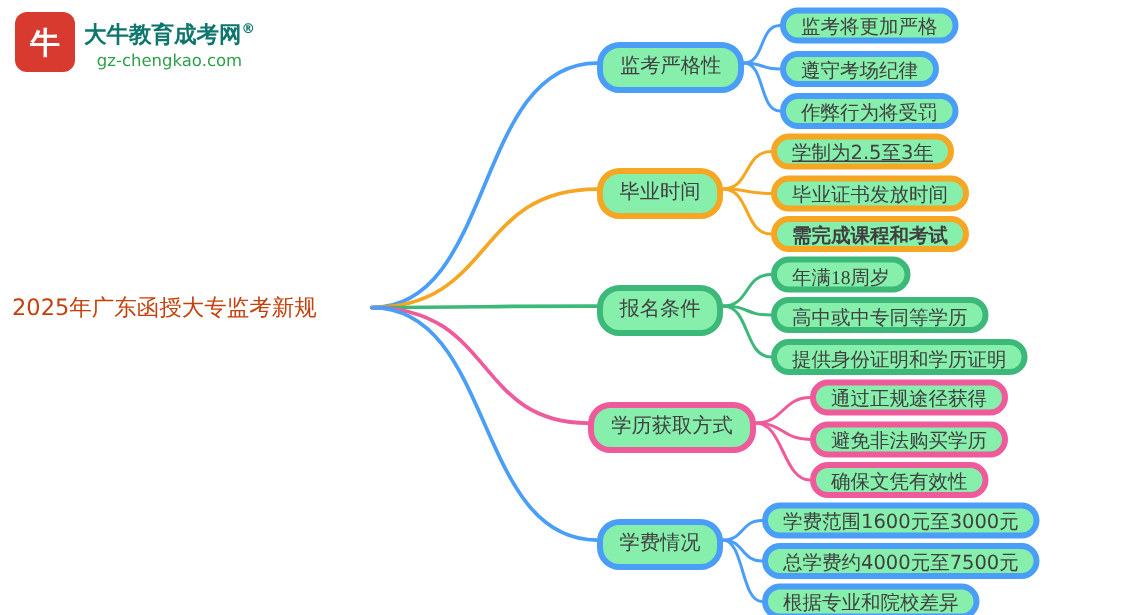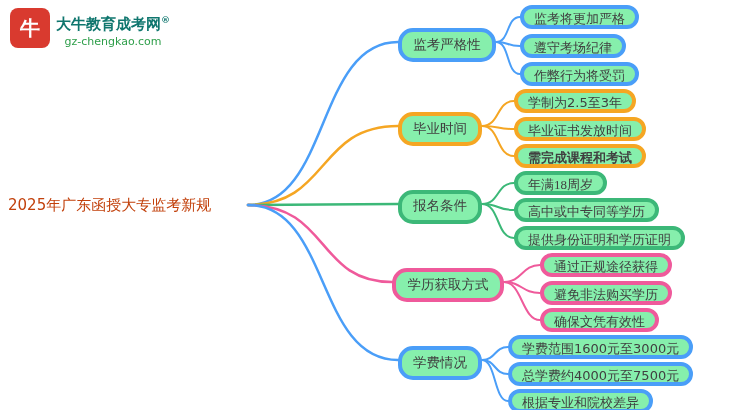--- a/index.html
+++ b/index.html
@@ -92,21 +92,21 @@
 <div class="node branch b-blue" style="left:398px;top:28px;width:98px;">监考严格性</div>
 <div class="node branch b-orange" style="left:398px;top:112px;width:84px;">毕业时间</div>
 <div class="node branch b-green" style="left:398px;top:190px;width:84px;">报名条件</div>
 <div class="node branch b-pink" style="left:392px;top:268px;width:112px;">学历获取方式</div>
 <div class="node branch b-blue" style="left:398px;top:346px;width:84px;">学费情况</div>
 
 <div class="node b-blue" style="left:520px;top:5px;">监考将更加严格</div>
 <div class="node b-blue" style="left:520px;top:34px;">遵守考场纪律</div>
 <div class="node b-blue" style="left:520px;top:62px;">作弊行为将受罚</div>
 
-<div class="node b-orange" style="left:514px;top:89px;">学制为2.5至3年</div>
+<div class="node b-orange" style="left:514px;top:89px;text-decoration:underline;">学制为2.5至3年</div>
 <div class="node b-orange" style="left:514px;top:117px;">毕业证书发放时间</div>
 <div class="node b-orange" style="left:514px;top:144px;font-weight:bold;">需完成课程和考试</div>
 
 <div class="node b-green" style="left:514px;top:171px;">年满18周岁</div>
 <div class="node b-green" style="left:514px;top:198px;">高中或中专同等学历</div>
 <div class="node b-green" style="left:514px;top:226px;">提供身份证明和学历证明</div>
 
 <div class="node b-pink" style="left:540px;top:253px;">通过正规途径获得</div>
 <div class="node b-pink" style="left:540px;top:281px;">避免非法购买学历</div>
 <div class="node b-pink" style="left:540px;top:308px;">确保文凭有效性</div>

